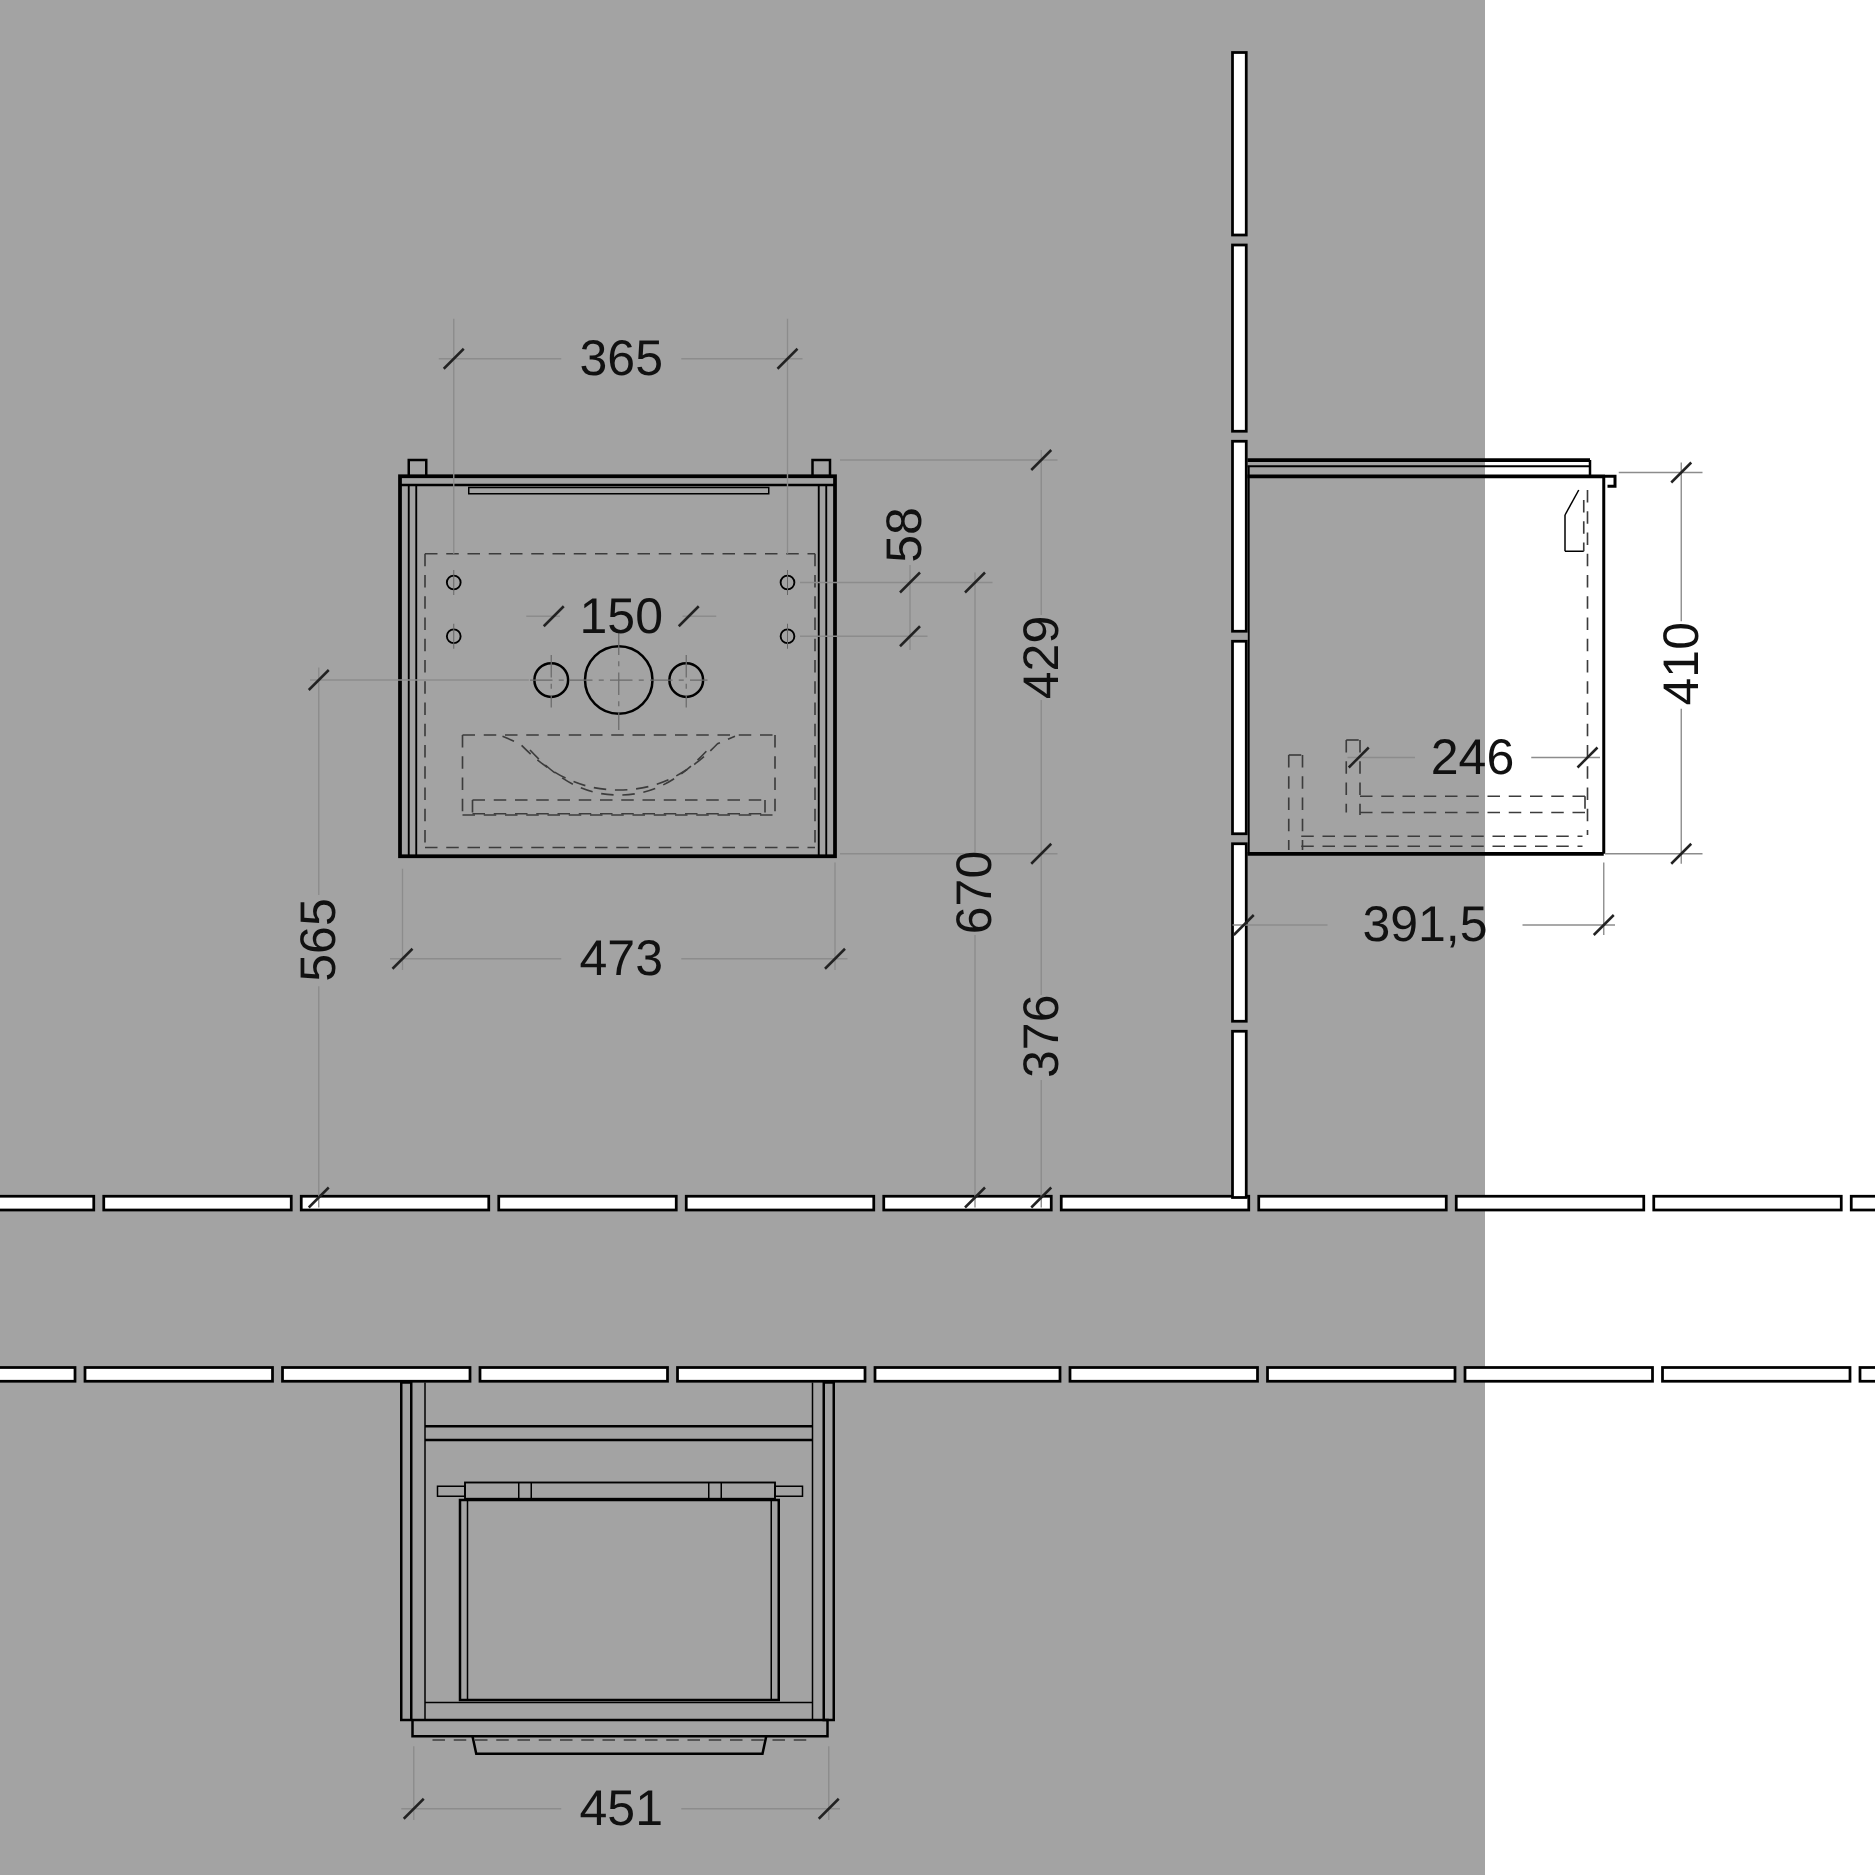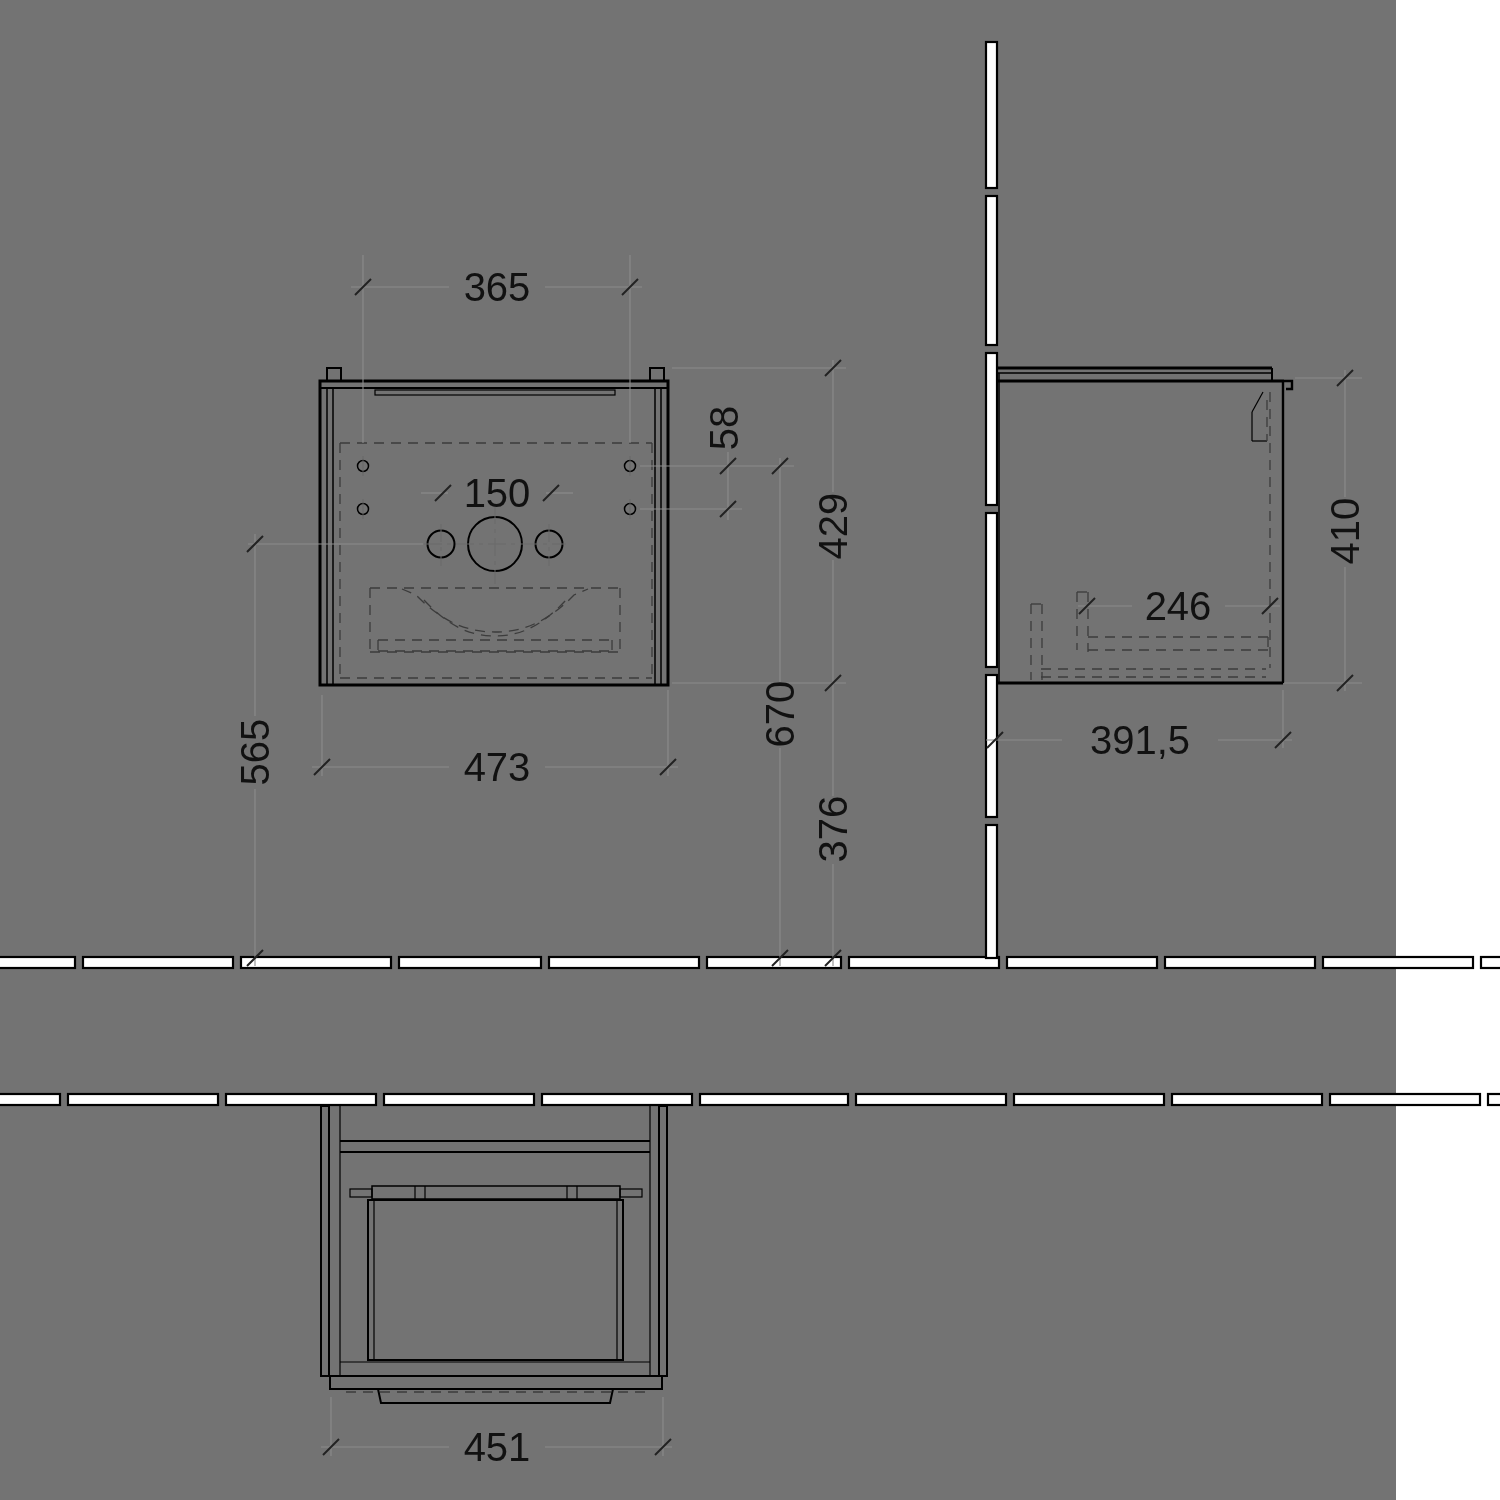--- a/index.html
+++ b/index.html
@@ -1,16 +1,16 @@
 <!DOCTYPE html>
 <html><head>
 <meta charset="utf-8">
 <style>
   html,body{margin:0;padding:0;background:#ffffff;}
-  .stage{width:1396px;height:1500px;position:relative;background:#737373;}
+  .stage{width:1188px;height:1500px;position:relative;background:#a3a3a3;}
   svg{display:block;}
   
   .s3{stroke:#000;stroke-width:3;fill:none;}
   .s25{stroke:#000;stroke-width:2.4;fill:none;}
   .s2{stroke:#000;stroke-width:2;fill:none;}
   .s15{stroke:#000;stroke-width:1.5;fill:none;}
   .s12{stroke:#000;stroke-width:1.2;fill:none;}
   
   .hid{stroke:#3c3c3c;stroke-width:1.3;fill:none;stroke-dasharray:10 7;}
   

